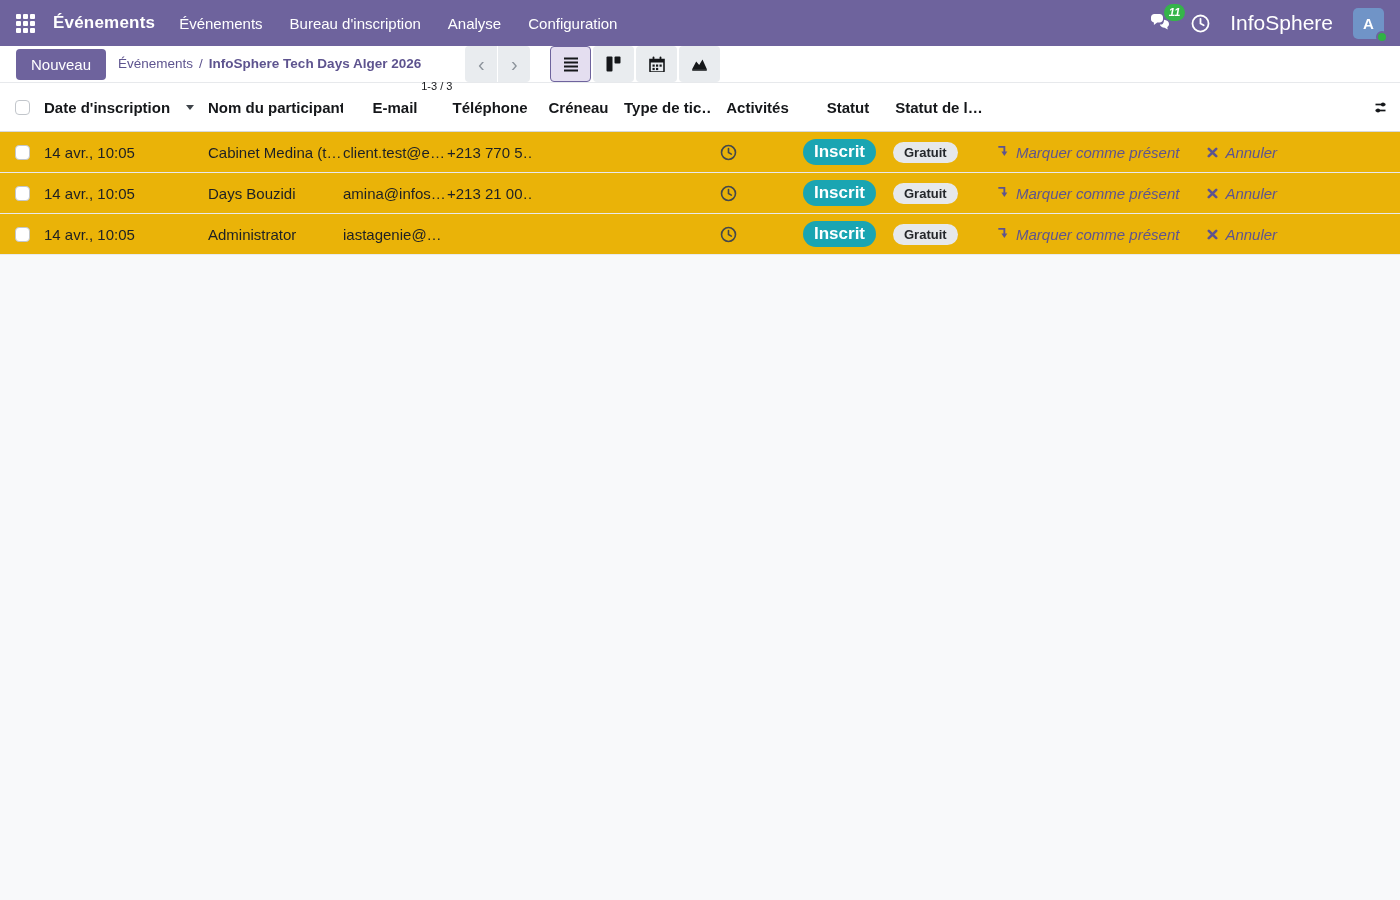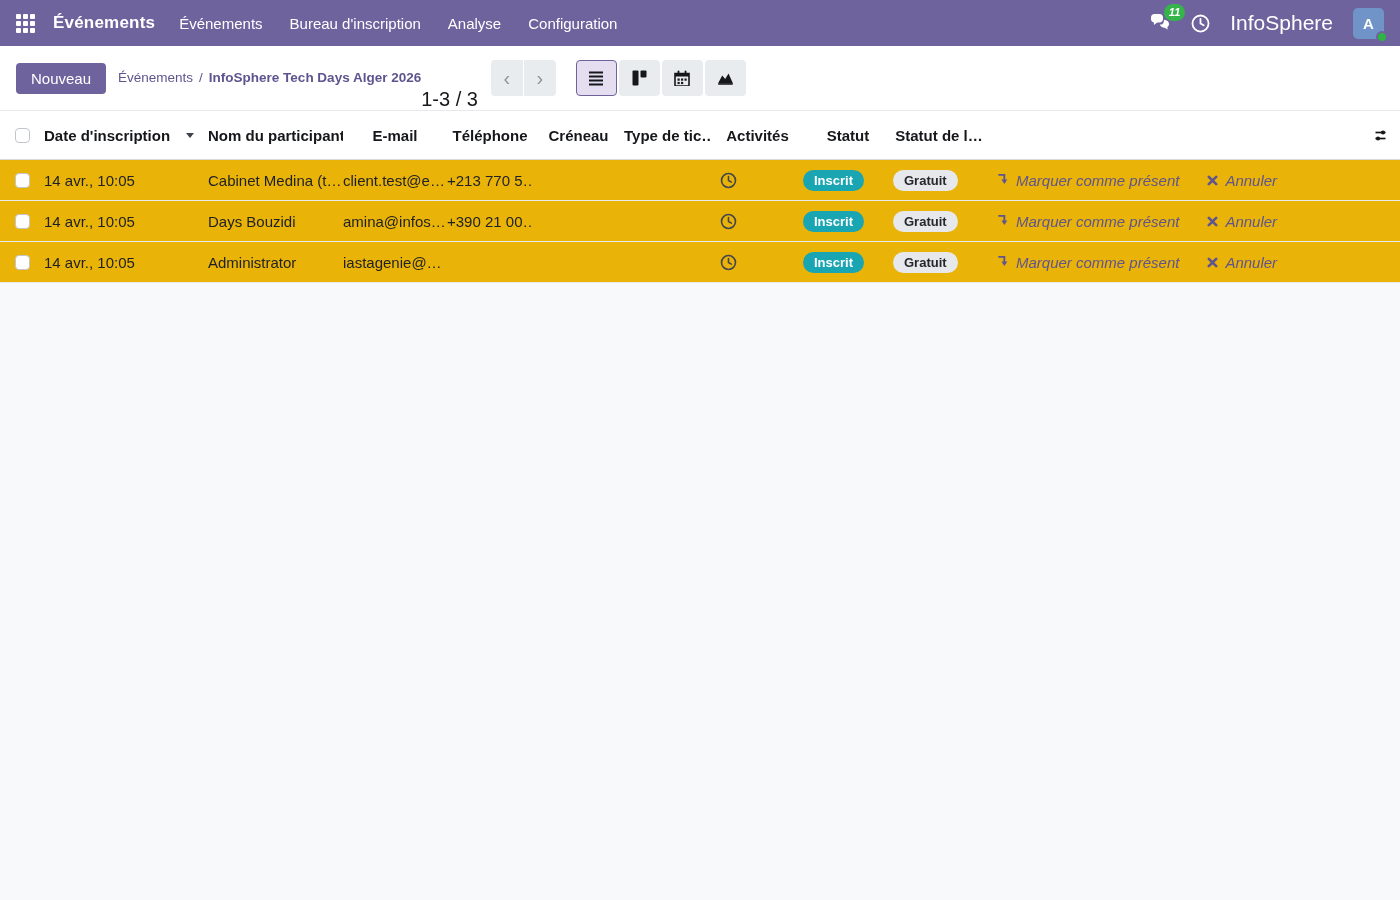--- a/index.html
+++ b/index.html
@@ -35,21 +35,21 @@
     font-size:15px; font-weight:700; color:#fff; position:relative; cursor:pointer;
   }
   .online-dot {
     position:absolute; right:-4px; bottom:-4px;
     width:12px; height:12px; border-radius:50%;
     background:var(--online-dot,#2fb344);
     border:2px solid var(--navbar-bg,#6e639d);
   }
   
   .control-panel {
-    background:#fff; height:65px;
+    background:#fff; height:37px;
     display:flex; align-items:center; padding:0 16px;
     border-bottom:1px solid #e7e9ec;
   }
   .new-btn {
     background:var(--accent,#6e639d); color:#fff; border:none;
     border-radius:4px; padding:7px 15px; font-size:15px; font-weight:500;
     font-family:inherit; cursor:pointer;
   }
   .breadcrumb-box { margin-left:12px; line-height:1.3; }
   .breadcrumb { font-size:13.5px; display:flex; gap:6px; align-items:center; }
@@ -77,21 +77,21 @@
   .facet-close { display:flex; align-items:center; padding-right:9px; color:#5f666d; cursor:pointer; }
   .search-input { flex:1; border:none; outline:none; font-size:15px; font-family:inherit; color:#333; background:transparent; }
   .search-input::placeholder { color:#9aa0a6; }
   .search-toggle {
     width:36px; height:34px; border-left:1px solid #d5d8dc;
     display:flex; align-items:center; justify-content:center; cursor:pointer;
   }
   .caret-down { width:0; height:0; border-left:5px solid transparent; border-right:5px solid transparent; border-top:6px solid #3e4349; }
   
   .cp-right { display:flex; align-items:center; }
-  .pager-range { font-size:20px; color:#16181b; margin-right:13px;margin-top:43px; }
+  .pager-range { font-size:11px; color:#16181b; margin-right:13px;margin-top:43px; }
   .pager-btn {
     width:32px; height:36px; background:#e9ecef; border:none; cursor:pointer;
     color:#8d949c; font-size:20px; line-height:1; font-family:inherit;
   }
   .pager-btn.prev { border-radius:4px 0 0 4px; margin-right:1px; }
   .pager-btn.next { border-radius:0 4px 4px 0; }
   .view-switcher { display:flex; gap:2px; margin-left:20px; }
   .view-btn {
     width:41px; height:36px; background:#e9ecef; border:1px solid transparent; border-radius:4px;
     display:flex; align-items:center; justify-content:center; color:#16181b; cursor:pointer;
@@ -110,21 +110,21 @@
   .th { overflow:hidden; white-space:nowrap; cursor:pointer;text-align:center; }
   .th.sorted { display:flex; align-items:center; }
   .sort-caret { margin-left:auto; margin-right:14px; width:0; height:0;
     border-left:4.5px solid transparent; border-right:4.5px solid transparent; border-top:5.5px solid #3e4349; }
   .tr { height:41px; background:#eab308; border-bottom:1px solid #e8eaed; font-size:15px; color:#1d2025; cursor:pointer; }
   .td { overflow:hidden; white-space:nowrap; }
   .cell-center { display:flex; justify-content:center; align-items:center; }
   .checkbox { width:15px; height:15px; border:1px solid #c2c6cb; border-radius:4px; background:#fff; display:inline-block; cursor:pointer; }
   .col-activities { padding-left:8px; display:flex; align-items:center; color:#43474c; }
   .badge-status {
-    background:var(--status-badge-bg,#1aa5b2); color:#fff; font-size:13px; font-weight:700;
+    background:var(--status-badge-bg,#1aa5b2); color:#fff; font-size:17px; font-weight:700;
     border-radius:999px; padding:3px 11px; display:inline-block;
   }
   .badge-ticket {
     background:var(--ticket-badge-bg,#e6e8eb); color:#24272b; font-size:13px; font-weight:700;
     border-radius:999px; padding:3px 11px; display:inline-block;
   }
   .col-actions { display:flex; align-items:center; gap:28px; padding-left:11px; }
   .action-link {
     display:flex; align-items:center; gap:7px; color:var(--link,#5e548f);
     font-size:15px; font-weight:500; text-decoration:none; cursor:pointer; white-space:nowrap;font-style:italic;
@@ -309,21 +309,21 @@
       <div class="td"></div>
     </div>
 
     <div class="tr list-grid">
       <div class="td cell-center">
         <span class="checkbox"></span>
       </div>
       <div class="td">14 avr., 10:05</div>
       <div class="td">Days Bouzidi</div>
       <div class="td">amina@infos…</div>
-      <div class="td">+390 21 00…</div>
+      <div class="td">+213 21 00…</div>
       <div class="td"></div>
       <div class="td"></div>
       <div class="td col-activities">
         <span class="clock-icon">
           <svg width="17" height="17" viewBox="0 0 18 18" fill="none" stroke="#43474c" stroke-width="1.7">
             <circle cx="9" cy="9" r="7.4"></circle>
             <path d="M9 4.8V9l3 1.7" stroke-linecap="round"></path>
           </svg>
         </span>
       </div>

